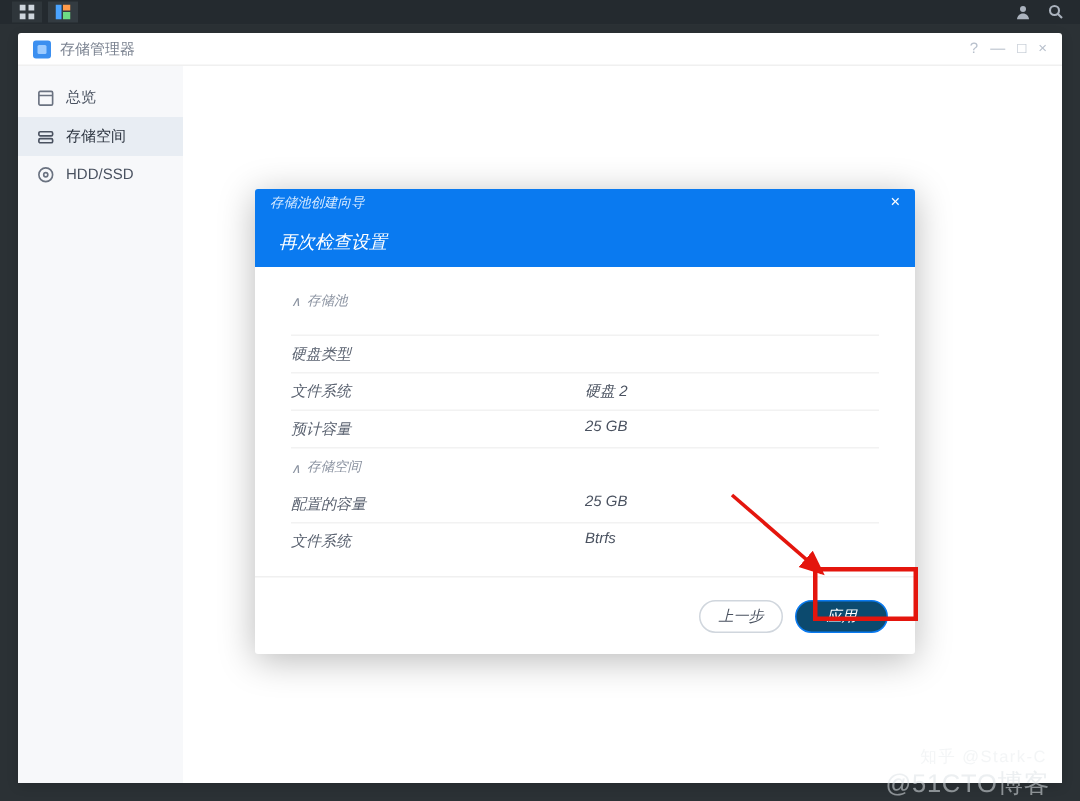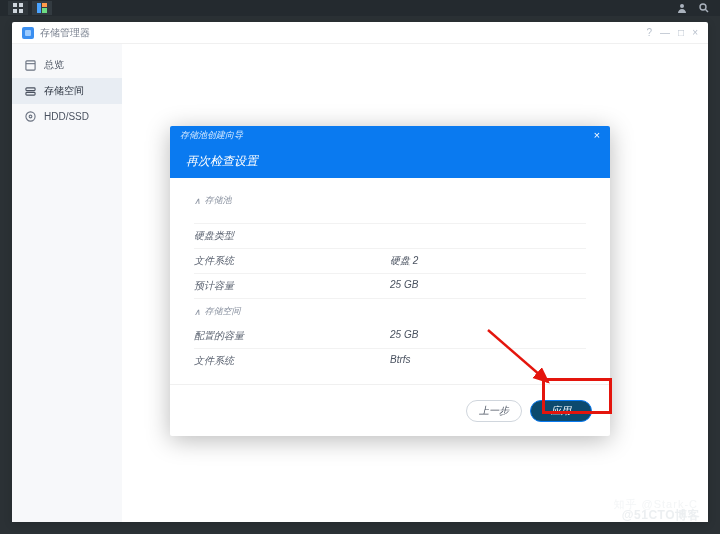--- a/index.html
+++ b/index.html
@@ -82,22 +82,22 @@
       padding: 0 12px;
       text-align: right;
     }
     .btn.primary { background: #0c4a6e; border-color: #0a7af0; color: #fff; min-width: 62px; }
     .highlight-box {
       position: absolute; border: 3px solid #e4150d; pointer-events: none;
     }
     .arrow-svg { position: absolute; pointer-events: none; }
 
     .watermark {
-      position: absolute; right: 20px; bottom: 10px; color: rgba(220,225,230,.55);
-      font-size: 12px; font-weight: 700; letter-spacing: .5px; pointer-events: none;
+      position: absolute; right: 20px; bottom: 0; color: rgba(220,225,230,.55);
+      font-size: 17px; font-weight: 400; letter-spacing: .5px; pointer-events: none;
     }
     .watermark2 {
       position: absolute; right: 22px; bottom: 22px; color: rgba(220,225,230,.35);
       font-size: 11px; letter-spacing: 1px; pointer-events: none;
     }
   </style>
 </head>
 <body>
 
 <div class="topbar">

